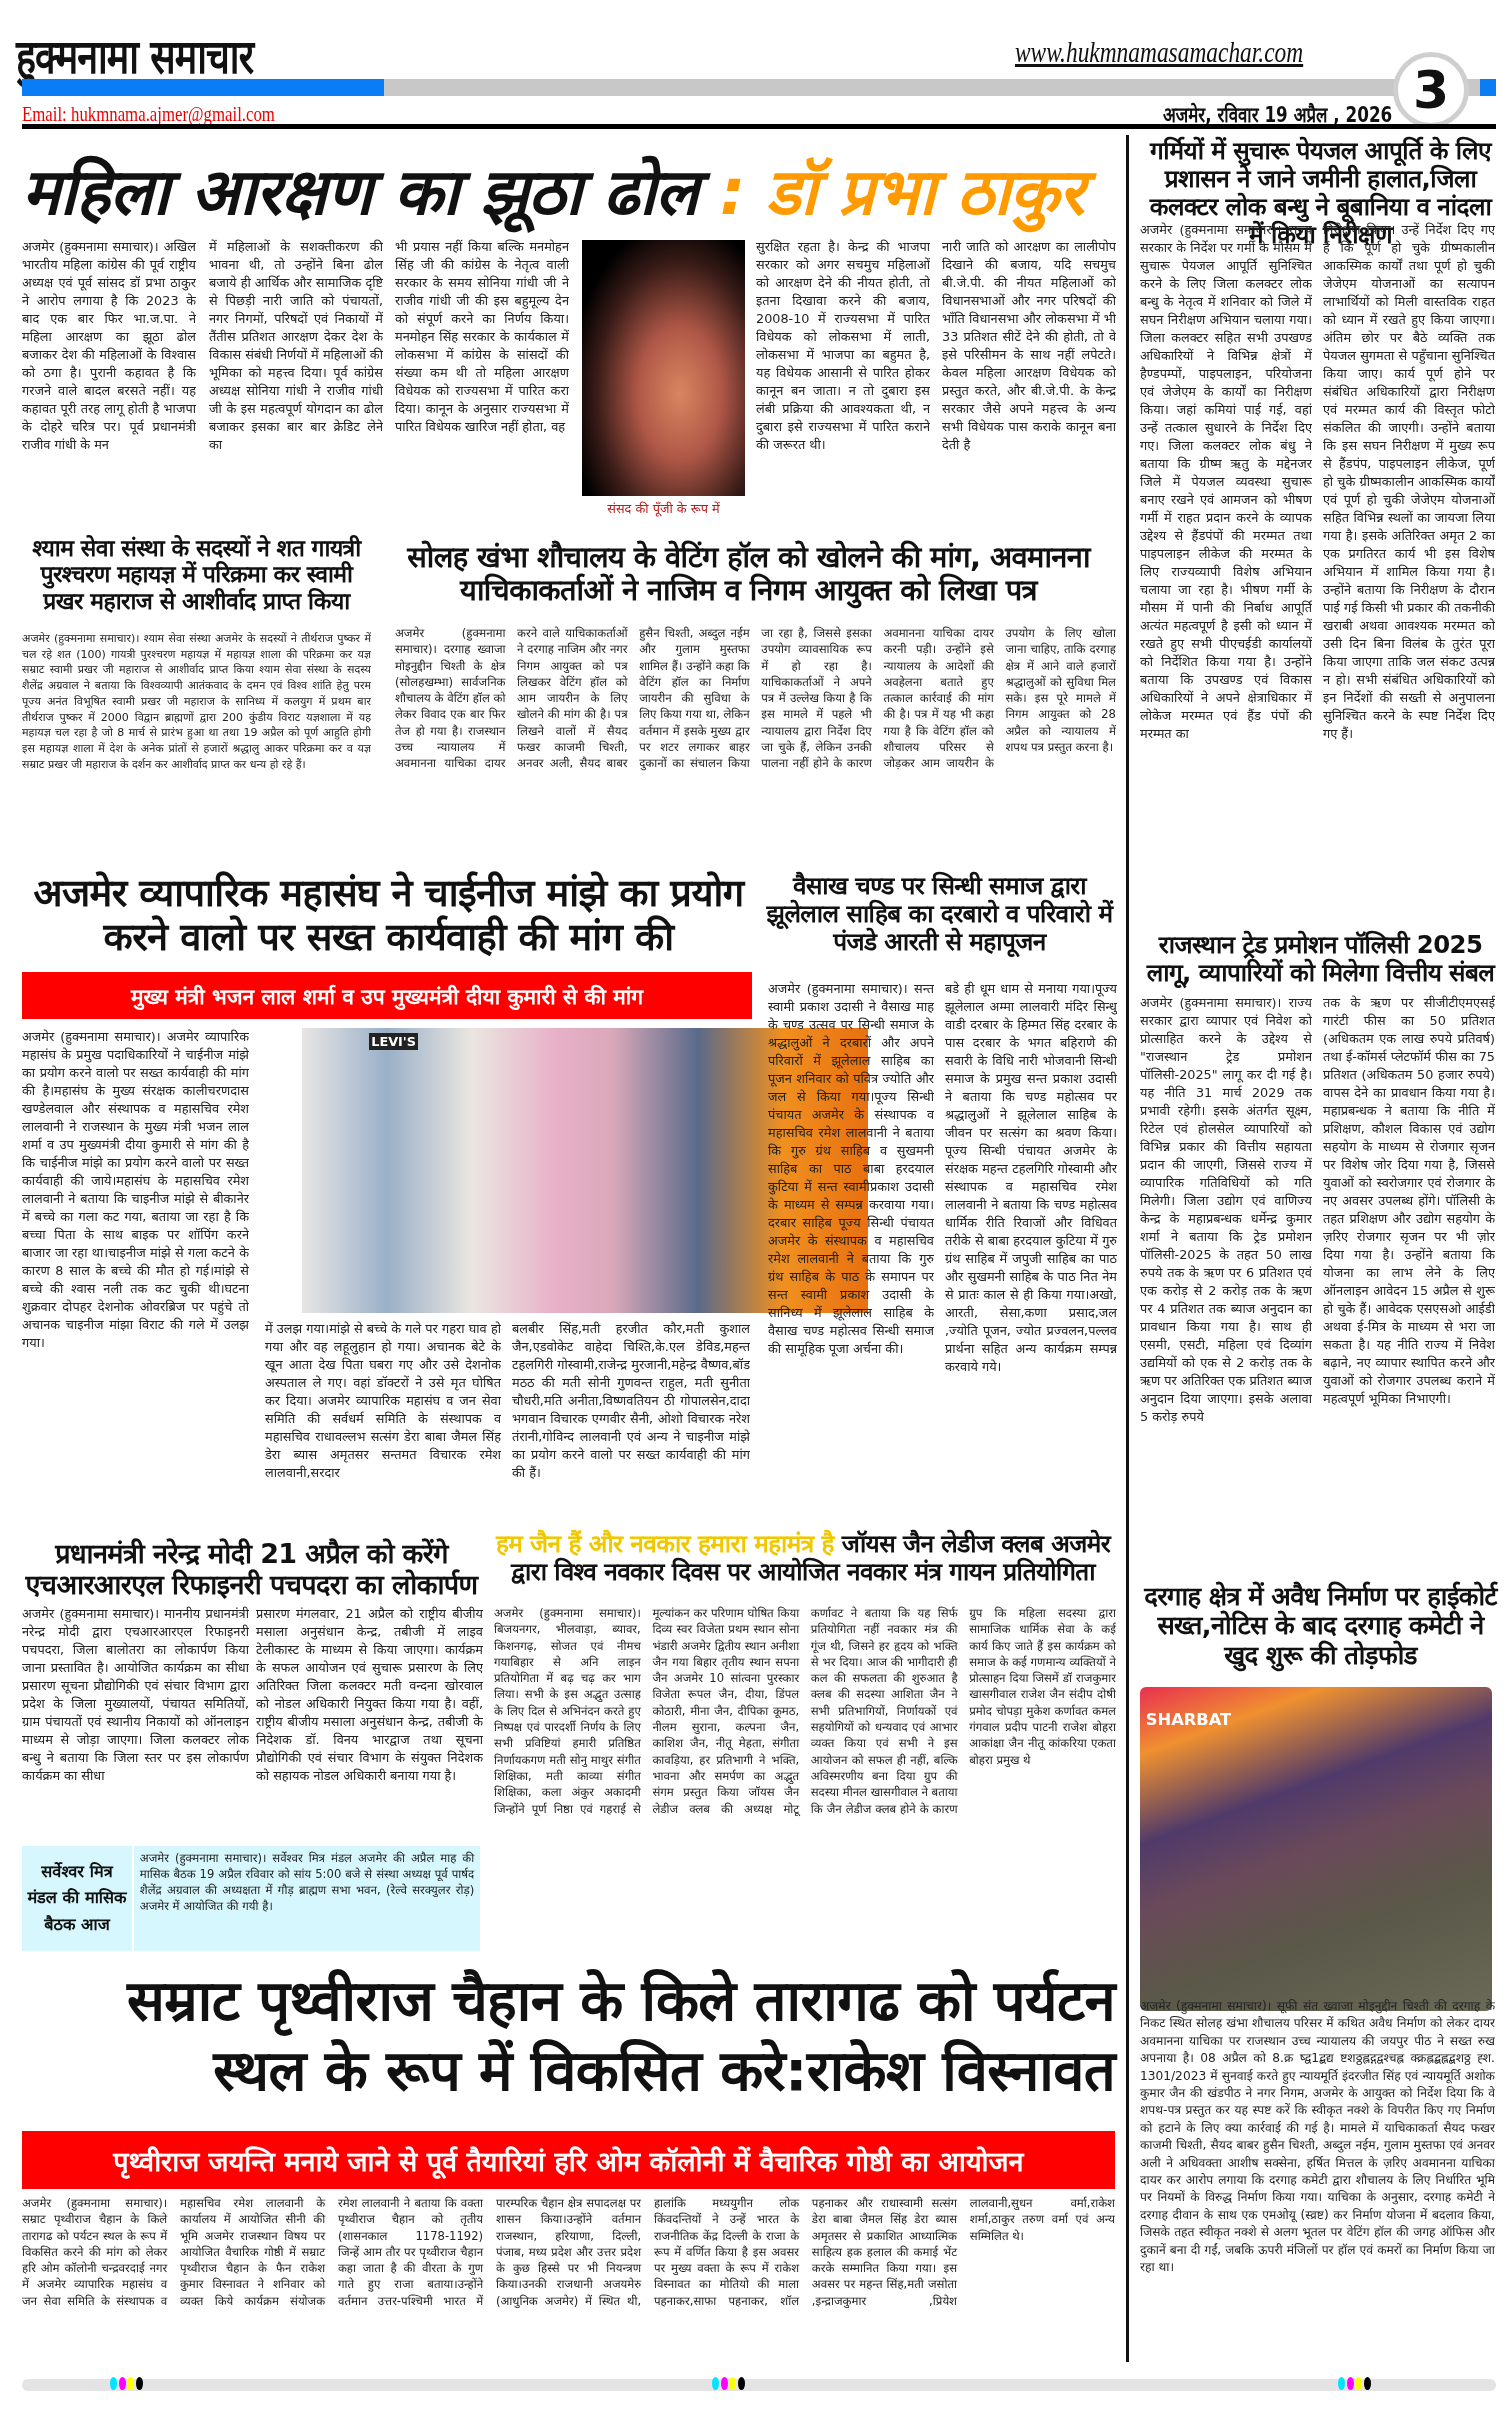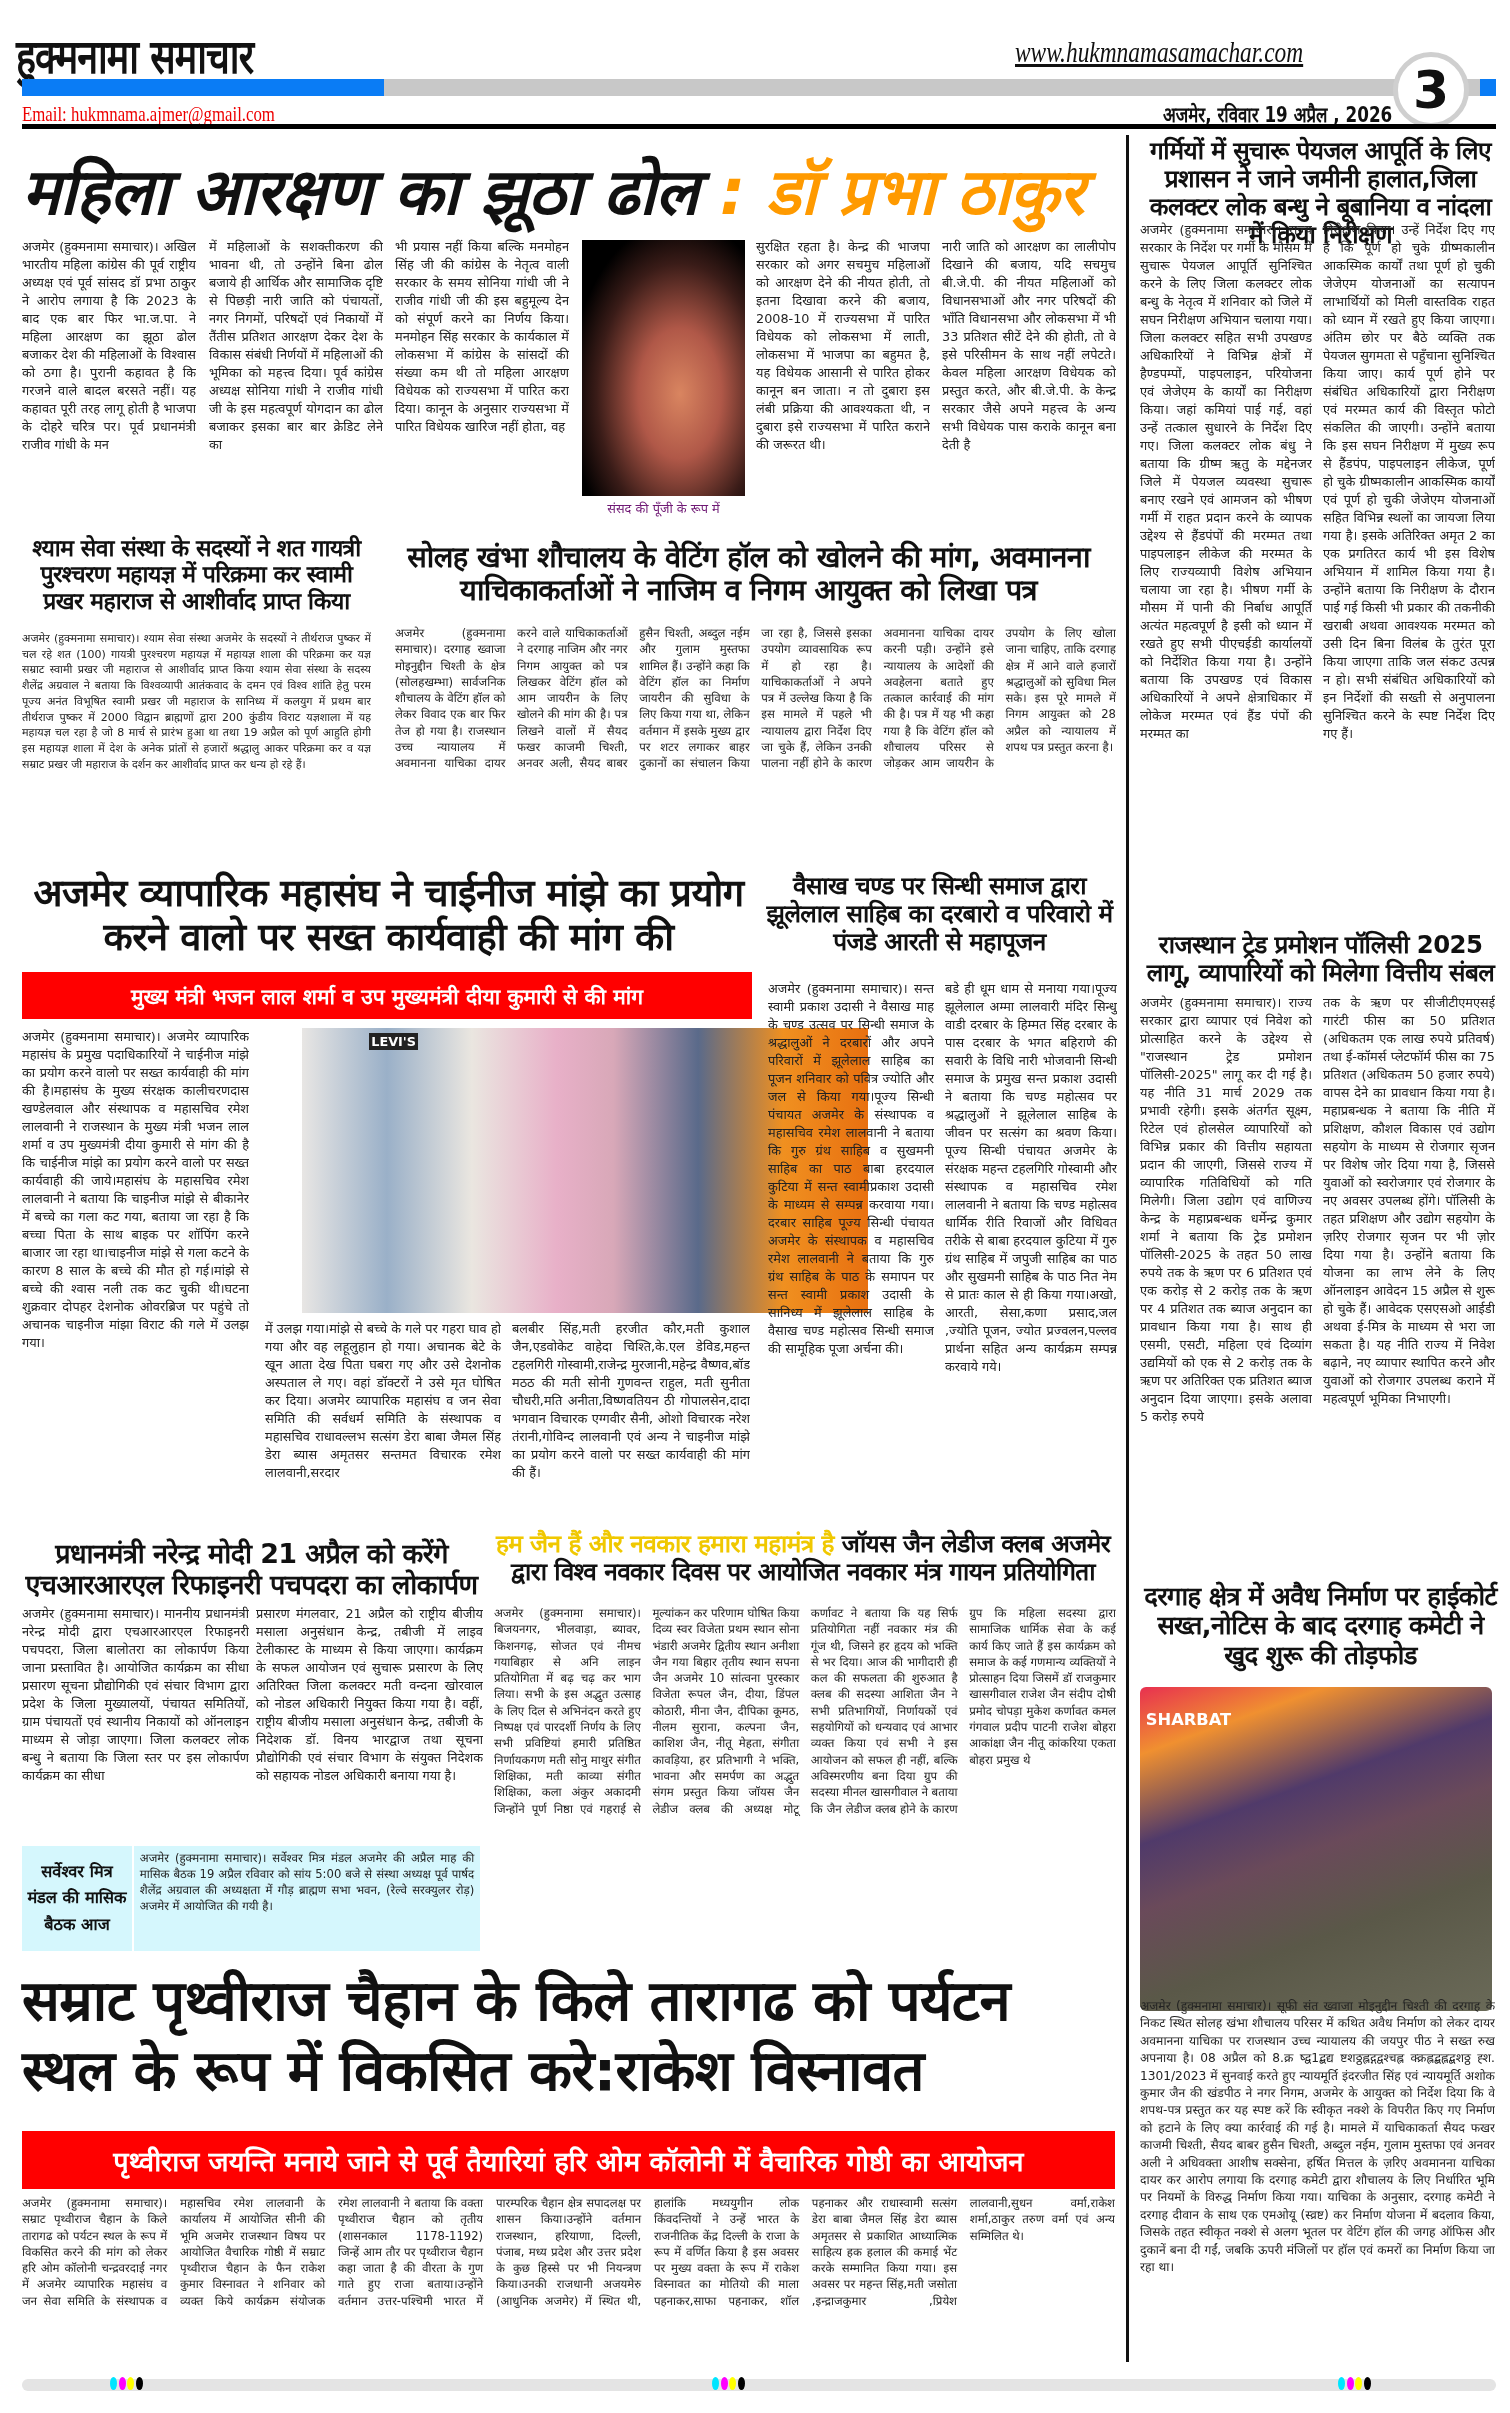--- a/index.html
+++ b/index.html
@@ -12,21 +12,21 @@
   .bar-blue2 { left: 1480px; top: 79px; width: 15.7px; height: 17.4px; background: #0a7cf5; }
   .page-circle { left: 1393px; top: 52px; width: 76px; height: 76px; border-radius: 50%; border: 5.2px solid #cfcfcf; background: #fff; display: flex; align-items: center; justify-content: center; font-size: 52px; font-weight: bold; }
   .email { left: 22px; top: 102px; color: #e00; font-family: "Liberation Serif", serif; font-size: 21px; transform: scaleX(0.8); transform-origin: left; }
   .dateline { left: 1163px; top: 100px; font-size: 21px; font-weight: bold; transform: scaleX(0.8); transform-origin: left; }
   .rule-top { left: 22px; top: 124px; width: 1474px; height: 4.7px; background: #000; }
   .vrule { width: 2.9px; background: #111; }
   .headline { font-weight: bold; line-height: 1.15; letter-spacing: -0.6px; }
   .col-text { font-size: 12.8px; line-height: 18px; text-align: justify; color: #222; font-family: "DejaVu Sans", sans-serif; overflow: hidden; }
   .red-band { background: #ff0000; color: #fff; font-weight: bold; display: flex; align-items: center; justify-content: center; text-align: center; }
   .photo { overflow: hidden; }
-  .caption { font-size: 12.8px; text-align: center; color: #701a75; }
+  .caption { font-size: 12.8px; text-align: center; color: #b91c1c; }
   .cyan-box { background: #d5f7fd; }
   .bottom-strip { left: 22px; top: 2379px; width: 1474px; height: 11.6px; background: #e4e4e4; border-radius: 5.8px; }
   .reg-marks { display: flex; gap: 1.7px; }
   .reg-marks span { width: 7px; height: 12.8px; border-radius: 50%; display: inline-block; }
 </style>
 </head>
 <body>
 
 <div class="abs masthead-title">हुक्मनामा समाचार</div>
 <a class="abs website">www.hukmnamasamachar.com</a>
@@ -95,21 +95,21 @@
   <span style="color:#f0c800">हम जैन हैं और नवकार हमारा महामंत्र है</span><span> जॉयस जैन लेडीज क्लब अजमेर द्वारा विश्व नवकार दिवस पर आयोजित नवकार मंत्र गायन प्रतियोगिता</span>
 </div>
 <div class="abs col-text" style="left:494px; top:1605px; width:622px; height:349px; column-count:4; column-gap:11.6px; font-size:11.6px; line-height:16.3px;">अजमेर (हुक्मनामा समाचार)। बिजयनगर, भीलवाड़ा, ब्यावर, किशनगढ़, सोजत एवं नीमच गयाबिहार से अनि लाइन प्रतियोगिता में बढ़ चढ़ कर भाग लिया। सभी के इस अद्भुत उत्साह के लिए दिल से अभिनंदन करते हुए निष्पक्ष एवं पारदर्शी निर्णय के लिए सभी प्रविष्टियां हमारी प्रतिष्ठित निर्णायकगण मती सोनु माथुर संगीत शिक्षिका, मती काव्या संगीत शिक्षिका, कला अंकुर अकादमी जिन्होंने पूर्ण निष्ठा एवं गहराई से मूल्यांकन कर परिणाम घोषित किया दिव्य स्वर विजेता प्रथम स्थान सोना भंडारी अजमेर द्वितीय स्थान अनीशा जैन गया बिहार तृतीय स्थान सपना जैन अजमेर 10 सांत्वना पुरस्कार विजेता रूपल जैन, दीया, डिंपल कोठारी, मीना जैन, दीपिका कूमठ, नीलम सुराना, कल्पना जैन, काशिश जैन, नीतू मेहता, संगीता कावड़िया, हर प्रतिभागी ने भक्ति, भावना और समर्पण का अद्भुत संगम प्रस्तुत किया जॉयस जैन लेडीज क्लब की अध्यक्ष मोटू कर्णावट ने बताया कि यह सिर्फ प्रतियोगिता नहीं नवकार मंत्र की गूंज थी, जिसने हर हृदय को भक्ति से भर दिया। आज की भागीदारी ही कल की सफलता की शुरुआत है क्लब की सदस्या आशिता जैन ने सभी प्रतिभागियों, निर्णायकों एवं सहयोगियों को धन्यवाद एवं आभार व्यक्त किया एवं सभी ने इस आयोजन को सफल ही नहीं, बल्कि अविस्मरणीय बना दिया ग्रुप की सदस्या मीनल खासगीवाल ने बताया कि जैन लेडीज क्लब होने के कारण ग्रुप कि महिला सदस्या द्वारा सामाजिक धार्मिक सेवा के कई कार्य किए जाते हैं इस कार्यक्रम को समाज के कई गणमान्य व्यक्तियों ने प्रोत्साहन दिया जिसमें डॉ राजकुमार खासगीवाल राजेश जैन संदीप दोषी प्रमोद चोपड़ा मुकेश कर्णावत कमल गंगवाल प्रदीप पाटनी राजेश बोहरा आकांक्षा जैन नीतू कांकरिया एकता बोहरा प्रमुख थे</div>
 
 <div class="abs headline" style="left:1140px; top:1582px; width:361px; font-size:25.6px; text-align:center;">दरगाह क्षेत्र में अवैध निर्माण पर हाईकोर्ट सख्त,नोटिस के बाद दरगाह कमेटी ने खुद शुरू की तोड़फोड</div>
 <div class="abs photo" style="left:1140px; top:1687px; width:352px; height:324px; background: linear-gradient(160deg, #e83050 0%, #f09030 15%, #503a6a 35%, #6a4a5a 50%, #5a5848 70%, #6a6a58 100%); border-radius: 6px;">
   <span style="position:absolute; left:5.8px; top:23px; color:#fff; font-size:16.3px; font-weight:bold;">SHARBAT</span>
 </div>
 <div class="abs col-text" style="left:1140px; top:1998px; width:355px; height:361px; font-size:12.2px; line-height:17.4px;">अजमेर (हुक्मनामा समाचार)। सूफी संत ख्वाजा मोइनुद्दीन चिश्ती की दरगाह के निकट स्थित सोलह खंभा शौचालय परिसर में कथित अवैध निर्माण को लेकर दायर अवमानना याचिका पर राजस्थान उच्च न्यायालय की जयपुर पीठ ने सख्त रुख अपनाया है। 08 अप्रैल को 8.क्र ष्द्व1द्बद्य ष्टशठ्ठह्लद्गद्वश्चह्ल क्क्रह्लद्बह्लद्बशठ्ठ ह्श. 1301/2023 में सुनवाई करते हुए न्यायमूर्ति इंदरजीत सिंह एवं न्यायमूर्ति अशोक कुमार जैन की खंडपीठ ने नगर निगम, अजमेर के आयुक्त को निर्देश दिया कि वे शपथ-पत्र प्रस्तुत कर यह स्पष्ट करें कि स्वीकृत नक्शे के विपरीत किए गए निर्माण को हटाने के लिए क्या कार्रवाई की गई है। मामले में याचिकाकर्ता सैयद फखर काजमी चिश्ती, सैयद बाबर हुसैन चिश्ती, अब्दुल नईम, गुलाम मुस्तफा एवं अनवर अली ने अधिवक्ता आशीष सक्सेना, हर्षित मित्तल के ज़रिए अवमानना याचिका दायर कर आरोप लगाया कि दरगाह कमेटी द्वारा शौचालय के लिए निर्धारित भूमि पर नियमों के विरुद्ध निर्माण किया गया। याचिका के अनुसार, दरगाह कमेटी ने दरगाह दीवान के साथ एक एमओयू (स्व्रष्ट) कर निर्माण योजना में बदलाव किया, जिसके तहत स्वीकृत नक्शे से अलग भूतल पर वेटिंग हॉल की जगह ऑफिस और दुकानें बना दी गईं, जबकि ऊपरी मंजिलों पर हॉल एवं कमरों का निर्माण किया जा रहा था।</div>
 
-<div class="abs headline" style="left:22px; top:1966px; width:1093px; font-size:56px; text-align:left; line-height:1.25;">सम्राट पृथ्वीराज चैहान के किले तारागढ को पर्यटन स्थल के रूप में विकसित करे:राकेश विस्नावत</div>
+<div class="abs headline" style="left:22px; top:1966px; width:1093px; font-size:56px; text-align:right; line-height:1.25;">सम्राट पृथ्वीराज चैहान के किले तारागढ को पर्यटन स्थल के रूप में विकसित करे:राकेश विस्नावत</div>
 <div class="abs red-band" style="left:22px; top:2131px; width:1093px; height:58px; font-size:27px;">पृथ्वीराज जयन्ति मनाये जाने से पूर्व तैयारियां हरि ओम कॉलोनी में वैचारिक गोष्ठी का आयोजन</div>
 <div class="abs col-text" style="left:22px; top:2195px; width:1093px; height:174px; column-count:7; column-gap:12.8px; font-size:11.6px; line-height:16.3px;">अजमेर (हुक्मनामा समाचार)। सम्राट पृथ्वीराज चैहान के किले तारागढ को पर्यटन स्थल के रूप में विकसित करने की मांग को लेकर हरि ओम कॉलोनी चन्द्रवरदाई नगर में अजमेर व्यापारिक महासंघ व जन सेवा समिति के संस्थापक व महासचिव रमेश लालवानी के कार्यालय में आयोजित सीनी की भूमि अजमेर राजस्थान विषय पर आयोजित वैचारिक गोष्ठी में सम्राट पृथ्वीराज चैहान के फैन राकेश कुमार विस्नावत ने शनिवार को व्यक्त किये कार्यक्रम संयोजक रमेश लालवानी ने बताया कि वक्ता पृथ्वीराज चैहान को तृतीय (शासनकाल 1178-1192) जिन्हें आम तौर पर पृथ्वीराज चैहान कहा जाता है की वीरता के गुण गाते हुए राजा बताया।उन्होंने वर्तमान उत्तर-पश्चिमी भारत में पारम्परिक चैहान क्षेत्र सपादलक्ष पर शासन किया।उन्होंने वर्तमान राजस्थान, हरियाणा, दिल्ली, पंजाब, मध्य प्रदेश और उत्तर प्रदेश के कुछ हिस्से पर भी नियन्त्रण किया।उनकी राजधानी अजयमेरु (आधुनिक अजमेर) में स्थित थी, हालांकि मध्ययुगीन लोक किंवदन्तियों ने उन्हें भारत के राजनीतिक केंद्र दिल्ली के राजा के रूप में वर्णित किया है इस अवसर पर मुख्य वक्ता के रूप में राकेश विस्नावत का मोतियो की माला पहनाकर,साफा पहनाकर, शॉल पहनाकर और राधास्वामी सत्संग डेरा बाबा जैमल सिंह डेरा ब्यास अमृतसर से प्रकाशित आध्यात्मिक साहित्य हक हलाल की कमाई भेंट करके सम्मानित किया गया। इस अवसर पर महन्त सिंह,मती जसोता ,इन्द्राजकुमार ,प्रियेश लालवानी,सुधन वर्मा,राकेश शर्मा,ठाकुर तरुण वर्मा एवं अन्य सम्मिलित थे।</div>
 
 <div class="abs bottom-strip"></div>
 <div class="abs reg-marks" style="left:110px; top:2377px;">
   <span style="background:#00e5ff"></span>
     <span style="background:#ff00ff"></span>
     <span style="background:#ffff00"></span>
     <span style="background:#000"></span>
 </div>

